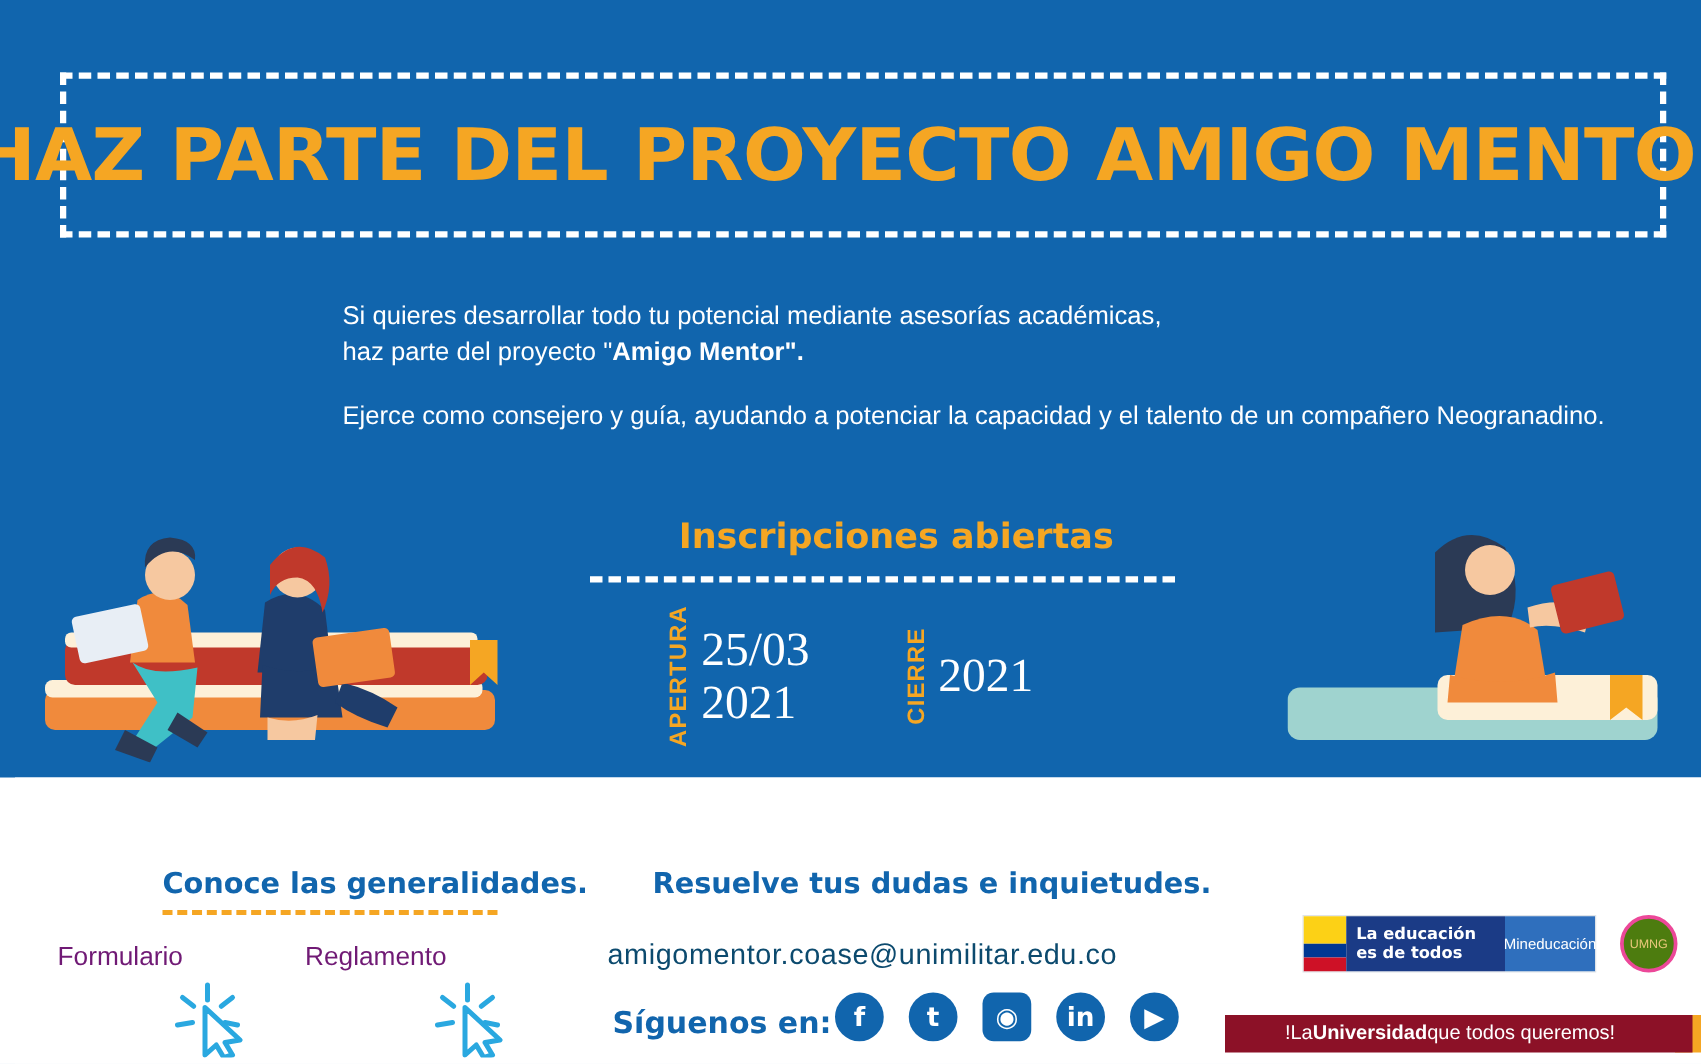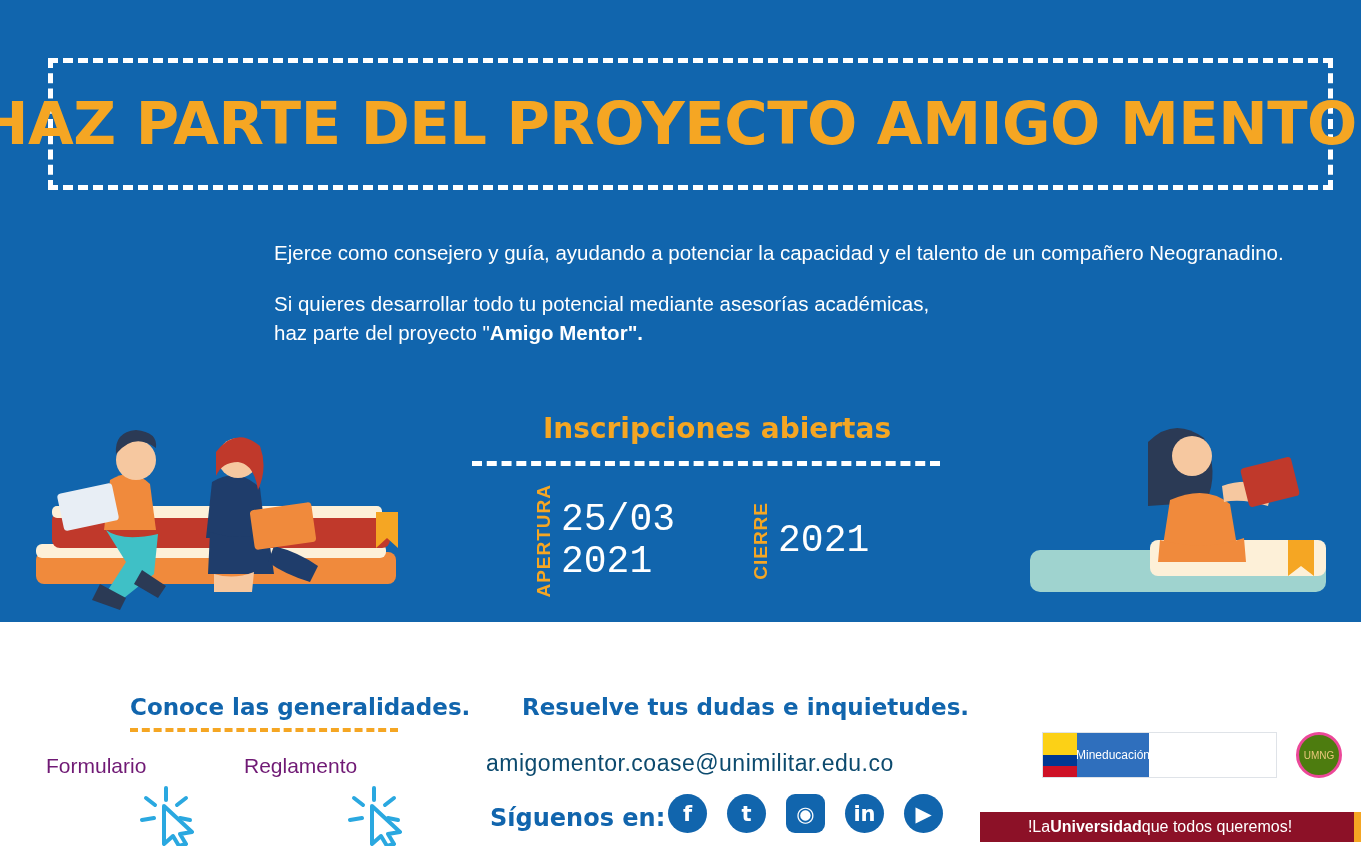--- a/index.html
+++ b/index.html
@@ -83,21 +83,21 @@
     letter-spacing: 1px;
     writing-mode: vertical-rl;
     transform: rotate(180deg);
     line-height: 1;
     margin-right: 8px;
   }
   .date-value {
     color: #ffffff;
     font-size: 38px;
     line-height: 42px;
-    font-family: Liberation Mono, monospace;
+    font-family: Liberation Serif, serif;
   }
   .date-value .yr { display: block; }
 
   
   .illus-left { position: absolute; left: 24px; top: 330px; width: 400px; height: 280px; }
   .illus-right { position: absolute; left: 1030px; top: 390px; width: 320px; height: 225px; }
 
   
   .bottom { position: absolute; left: 0; top: 622px; width: 1361px; height: 229px; background: #ffffff; margin-left: 12px; }
 
@@ -182,25 +182,25 @@
 
 <div class="poster">
 
   <div class="top-panel">
 
     <div class="title-box">
       <div class="title-text">¡HAZ PARTE DEL PROYECTO AMIGO MENTOR!</div>
     </div>
 
     <div class="body-copy">
-      <p>Ejerce como consejero y guía, ayudando a potenciar la capacidad y el talento de un compañero Neogranadino.</p>
       <p>
         <span>Si quieres desarrollar todo tu potencial mediante asesorías académicas,</span><br>
         <span>haz parte del proyecto "</span><b>Amigo Mentor</b><b>".</b>
       </p>
+      <p>Ejerce como consejero y guía, ayudando a potenciar la capacidad y el talento de un compañero Neogranadino.</p>
     </div>
 
     <div class="dates-block">
       <div class="inscripciones">Inscripciones abiertas</div>
       <div class="dash-rule"></div>
       <div class="dates-row">
         <div class="date-item">
           <div class="date-label">APERTURA</div>
           <div class="date-value">
             <span>25/03</span>
@@ -299,20 +299,24 @@
       <div class="s-ico">in</div>
       <div class="s-ico">▶</div>
     </div>
 
     <div class="mineduc">
       <div class="flag">
         <i class="y"></i>
           <i class="b"></i>
           <i class="r"></i>
       </div>
+      <div class="edu">
+        <span>La educación</span><br>
+        <span>es de todos</span>
+      </div>
       <div class="min">Mineducación</div>
     </div>
 
     <div class="umng-seal">
       <span>UMNG</span>
     </div>
 
     <div class="ribbon">
       <span>!La </span>
         <b>Universidad</b>

